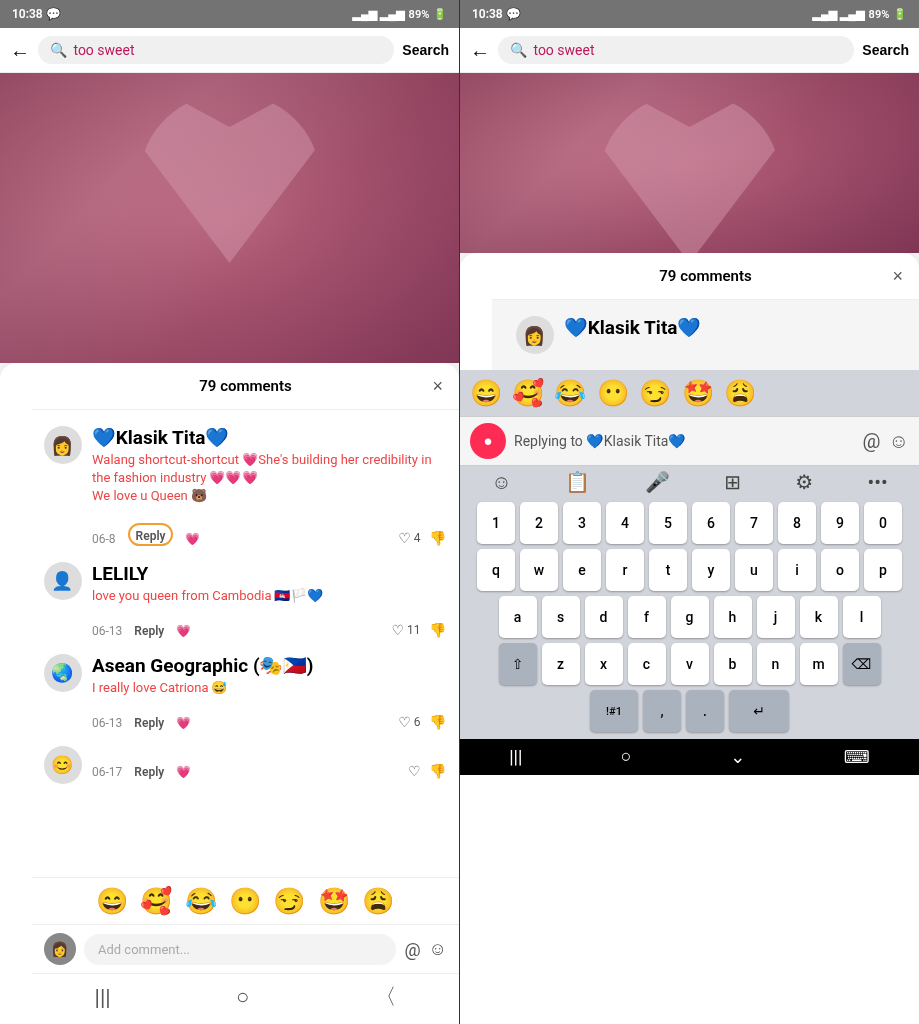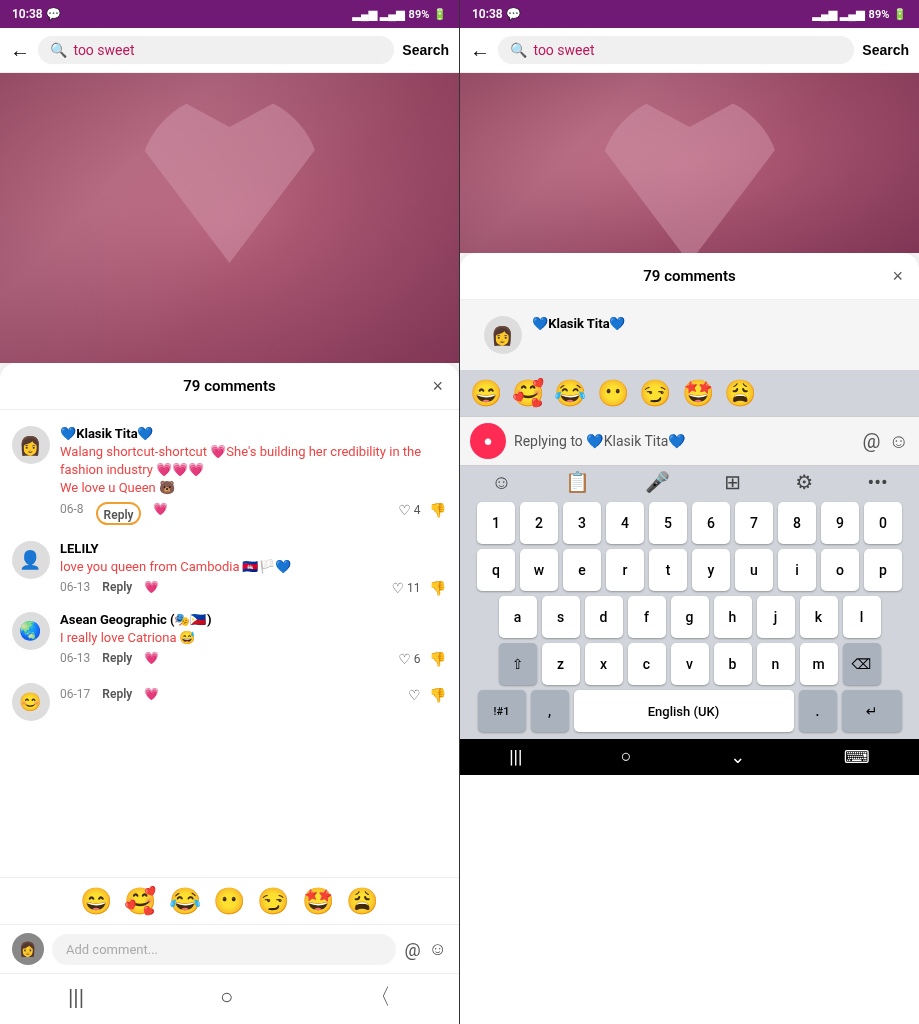--- a/index.html
+++ b/index.html
@@ -23,21 +23,21 @@
       position: relative;
       overflow: hidden;
     }
 
     
     .status-bar {
       display: flex;
       justify-content: space-between;
       align-items: center;
       padding: 4px 12px;
-      background: #701a75;
+      background: #737373;
       color: #fff;
       font-size: 12px;
       font-weight: 600;
       height: 28px;
       flex-shrink: 0;
     }
     .status-left { display: flex; align-items: center; gap: 4px; }
     .status-right { display: flex; align-items: center; gap: 4px; font-size: 11px; }
 
     
@@ -105,20 +105,21 @@
 
     
     .comments-sheet {
       flex: 1;
       background: #fff;
       border-radius: 16px 16px 0 0;
       display: flex;
       flex-direction: column;
       box-shadow: 0 -4px 20px rgba(0,0,0,0.15);
       overflow: hidden;
+      padding-left: 32px;
     }
     .comments-header {
       display: flex;
       align-items: center;
       justify-content: center;
       padding: 14px 16px;
       border-bottom: 1px solid #eee;
       position: relative;
       flex-shrink: 0;
     }
@@ -156,35 +157,35 @@
       flex-shrink: 0;
       overflow: hidden;
       background: #ddd;
       display: flex;
       align-items: center;
       justify-content: center;
       font-size: 18px;
     }
     .comment-body { flex: 1; }
     .comment-username {
-      font-size: 13px;
+      font-size: 19px;
       font-weight: 700;
       color: #000;
       margin-bottom: 2px;
     }
     .comment-text {
       font-size: 13px;
       color: #ef4444;
       line-height: 1.4;
     }
     .comment-meta {
       display: flex;
-      align-items: flex-start;
+      align-items: flex-end;
       gap: 12px;
-      margin-top: 4px;
+      margin-top: 17px;
     }
     .comment-date { font-size: 12px; color: #888; }
     .comment-reply {
       font-size: 12px;
       color: #555;
       font-weight: 600;
       cursor: pointer;
     }
     .comment-reply-emoji { font-size: 12px; }
     .comment-likes {
@@ -625,21 +626,20 @@
         <div class="key">v</div>
         <div class="key">b</div>
         <div class="key">n</div>
         <div class="key">m</div>
         <div class="key dark">⌫</div>
       </div>
 
       <div class="key-row">
         <div class="key dark nums">!#1</div>
         <div class="key dark">,</div>
-        <div class="key space">English (UK)</div>
         <div class="key dark">.</div>
         <div class="key dark enter">↵</div>
       </div>
     </div>
 
     <div class="right-nav-bar">
       <span class="right-nav-icon">|||</span>
       <span class="right-nav-icon">○</span>
       <span class="right-nav-icon">⌄</span>
       <span class="right-nav-icon">⌨</span>

